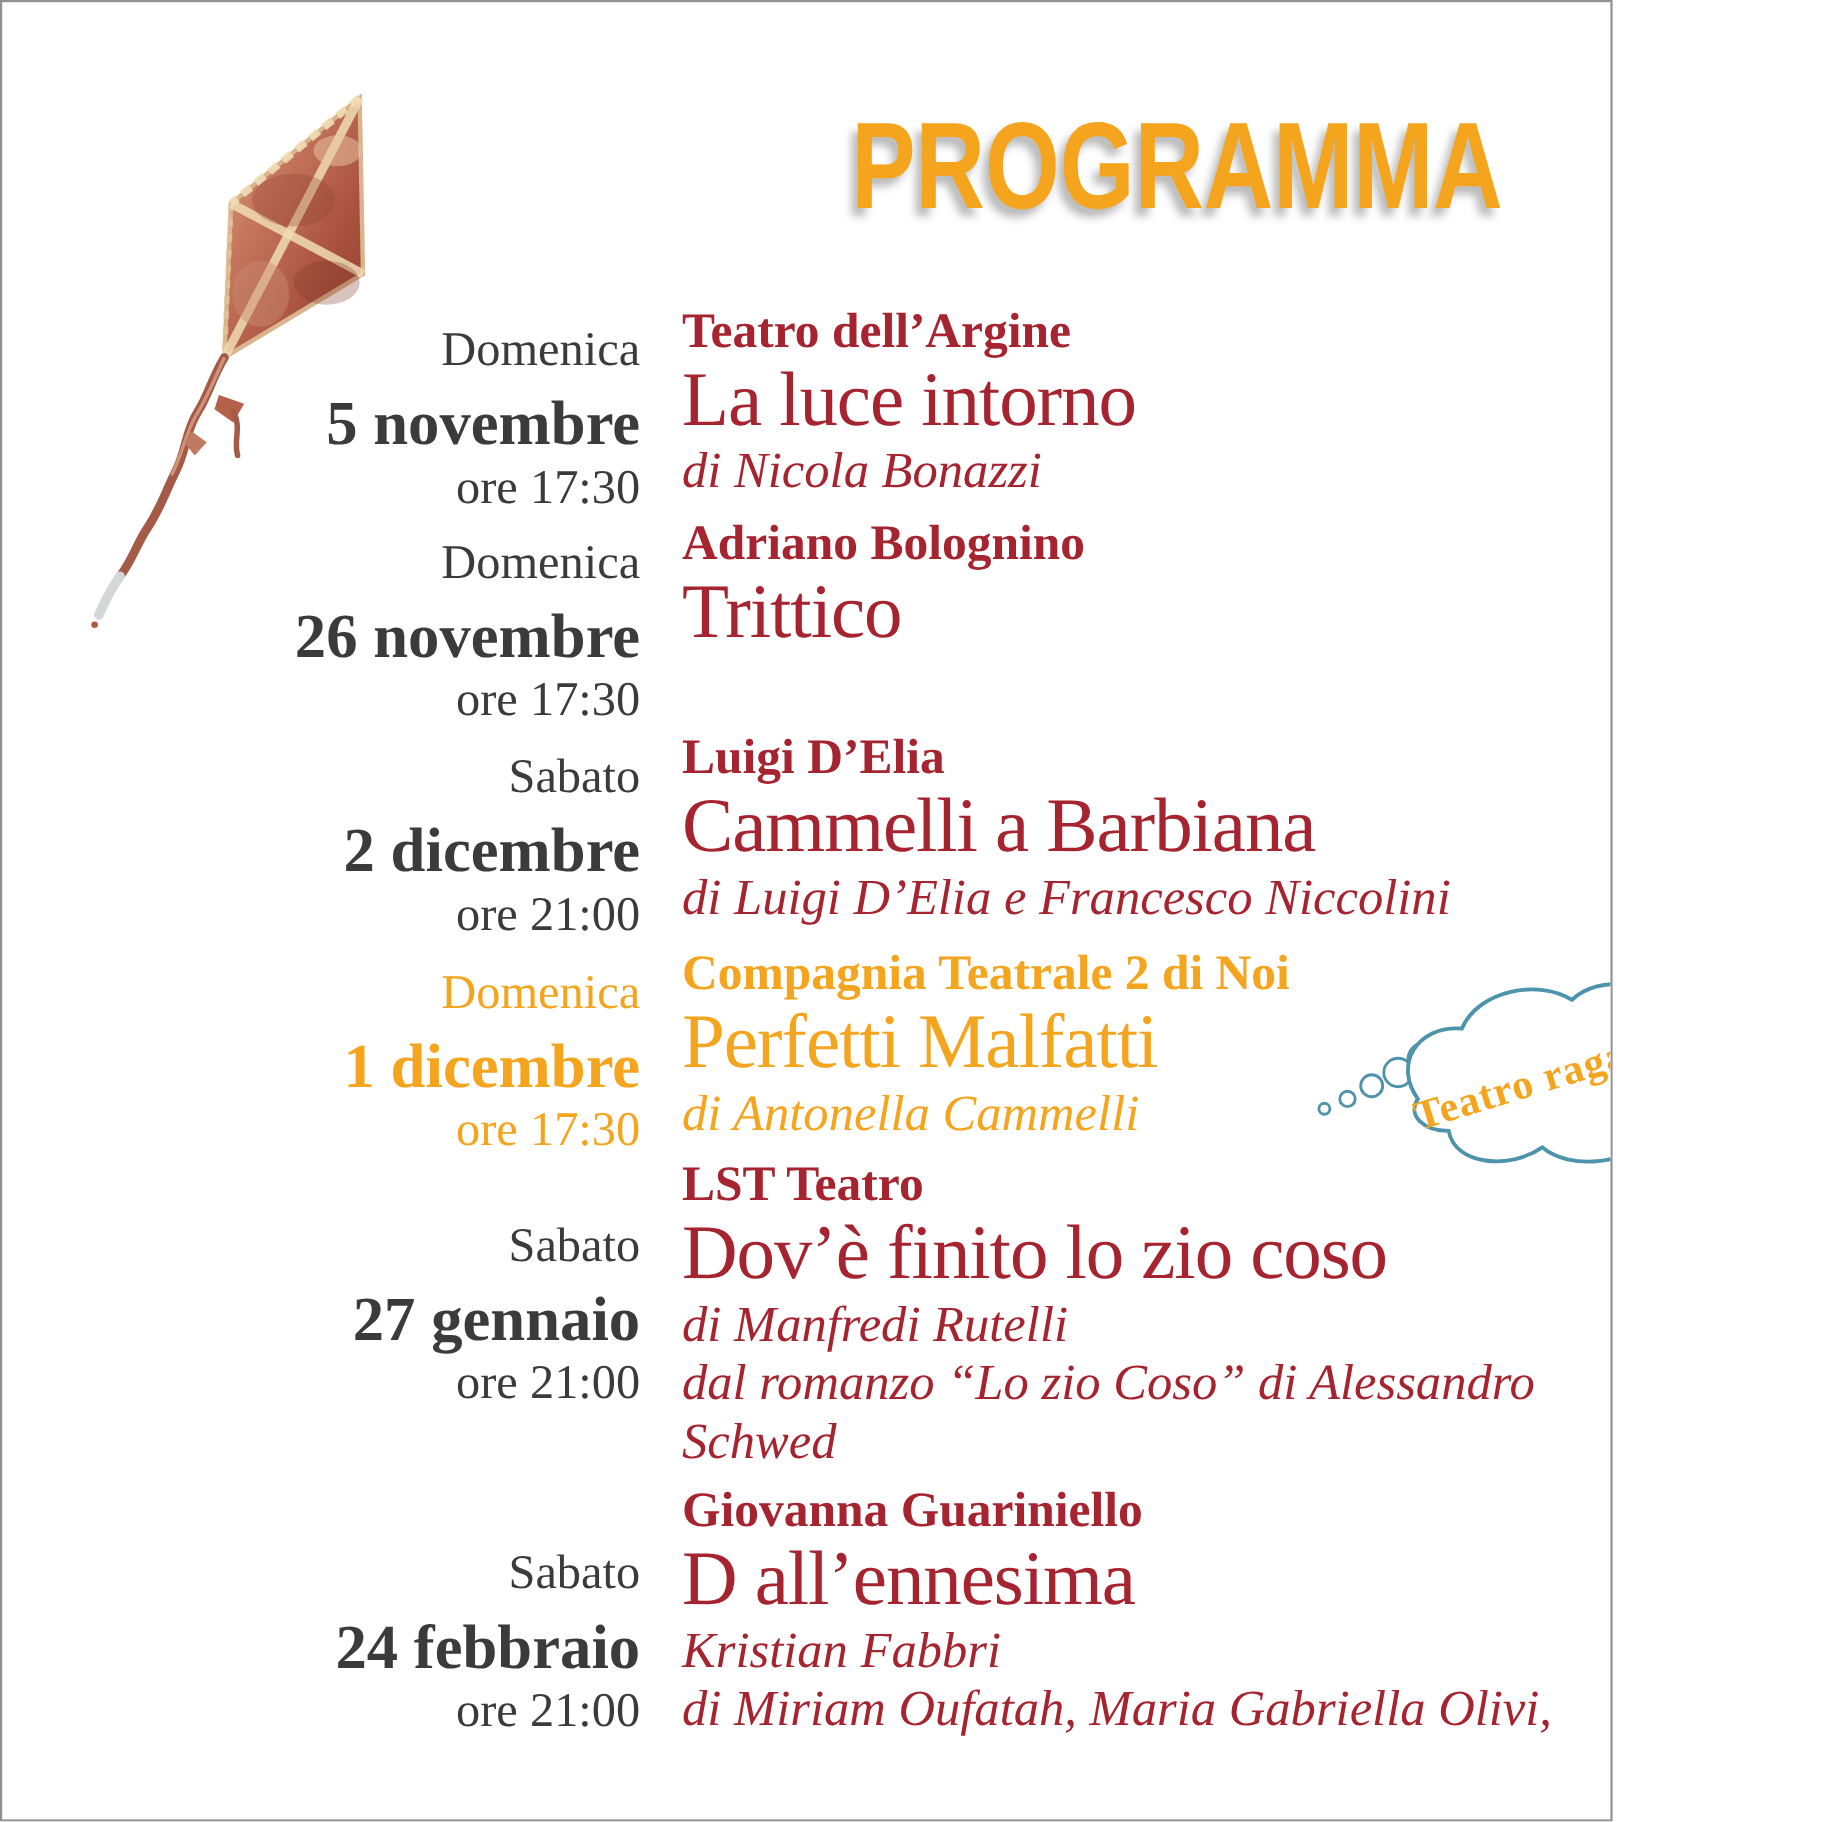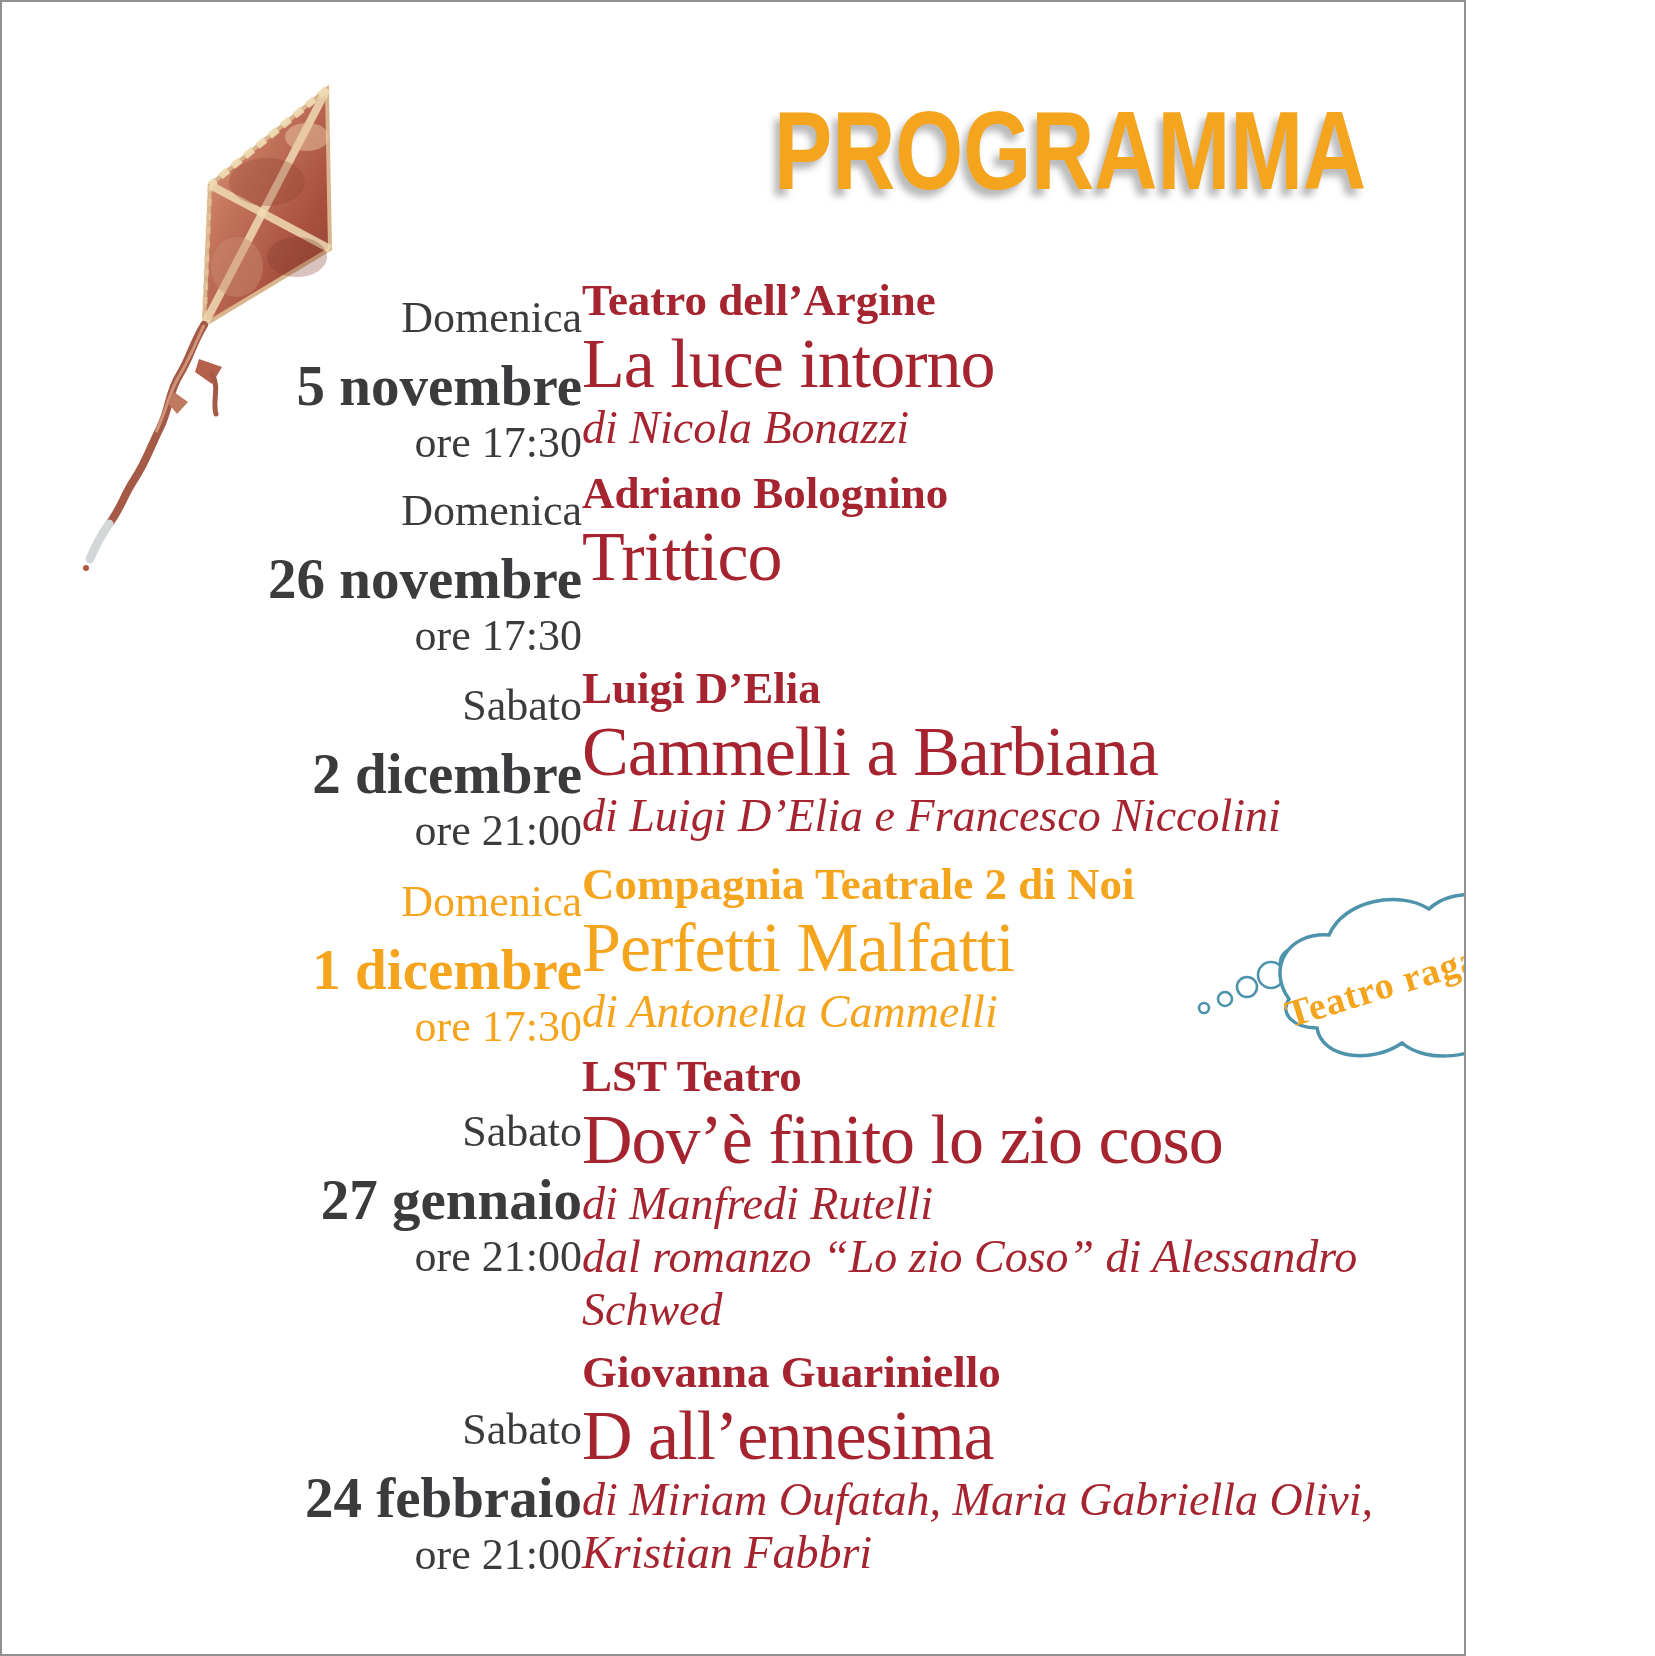--- a/index.html
+++ b/index.html
@@ -33,21 +33,21 @@
   .kite{position:absolute;left:60px;top:60px;}
   
   .event{position:absolute;left:0;width:100%;display:flex;align-items:flex-start;}
   .e1{top:272px}.e2{top:465px}.e3{top:660px}.e4{top:856px}.e5{top:1048px}.e6{top:1344px}
   .when{width:580px;flex:none;text-align:right;color:var(--date-gray);margin-top:18px;}
   .e5 .when{margin-top:56px}
   .e6 .when{margin-top:58px}
   .when .day{font-size:44px;line-height:1.18;}
   .when .date{font-size:57px;font-weight:700;line-height:1.06;margin-top:12px;}
   .when .time{font-size:44px;line-height:1.22;}
-  .what{color:var(--accent-red);max-width:1010px;}
+  .what{margin-left:38px;color:var(--accent-red);max-width:1010px;}
   .what .company{font-size:45px;font-weight:700;line-height:1.18;}
   .what .show{font-size:70px;font-weight:400;line-height:1.05;letter-spacing:-1px;}
   .what .byline{font-size:46px;font-style:italic;line-height:1.16;}
   .event.highlight .when,
   .event.highlight .what{color:var(--accent-orange);}
   
   .bubble{position:absolute;left:1135px;top:845px;}
   .cloud{fill:#fff;stroke:var(--bubble-blue);stroke-width:3.5;}
   .cloud-dot{fill:#fff;stroke:var(--bubble-blue);stroke-width:2.6;}
   .bubble-text{
@@ -165,22 +165,22 @@
 
   <div class="event e6">
     <div class="when">
       <div class="day">Sabato</div>
       <div class="date">24 febbraio</div>
       <div class="time">ore 21:00</div>
     </div>
     <div class="what">
       <div class="company">Giovanna Guariniello</div>
       <div class="show">D all’ennesima</div>
+      <div class="byline">Kristian Fabbri</div>
       <div class="byline">di Miriam Oufatah, Maria Gabriella Olivi,</div>
-      <div class="byline">Kristian Fabbri</div>
     </div>
   </div>
 
   <svg class="bubble" width="470" height="245" viewBox="0 0 470 245">
     <circle class="cloud-dot" cx="67" cy="161" r="5"></circle>
     <circle class="cloud-dot" cx="88" cy="152" r="7"></circle>
     <circle class="cloud-dot" cx="110" cy="140" r="10"></circle>
     <circle class="cloud-dot" cx="134" cy="128" r="13"></circle>
     <circle class="cloud-dot" cx="158" cy="116" r="15"></circle>
     <path class="cloud" d="M 152,152

